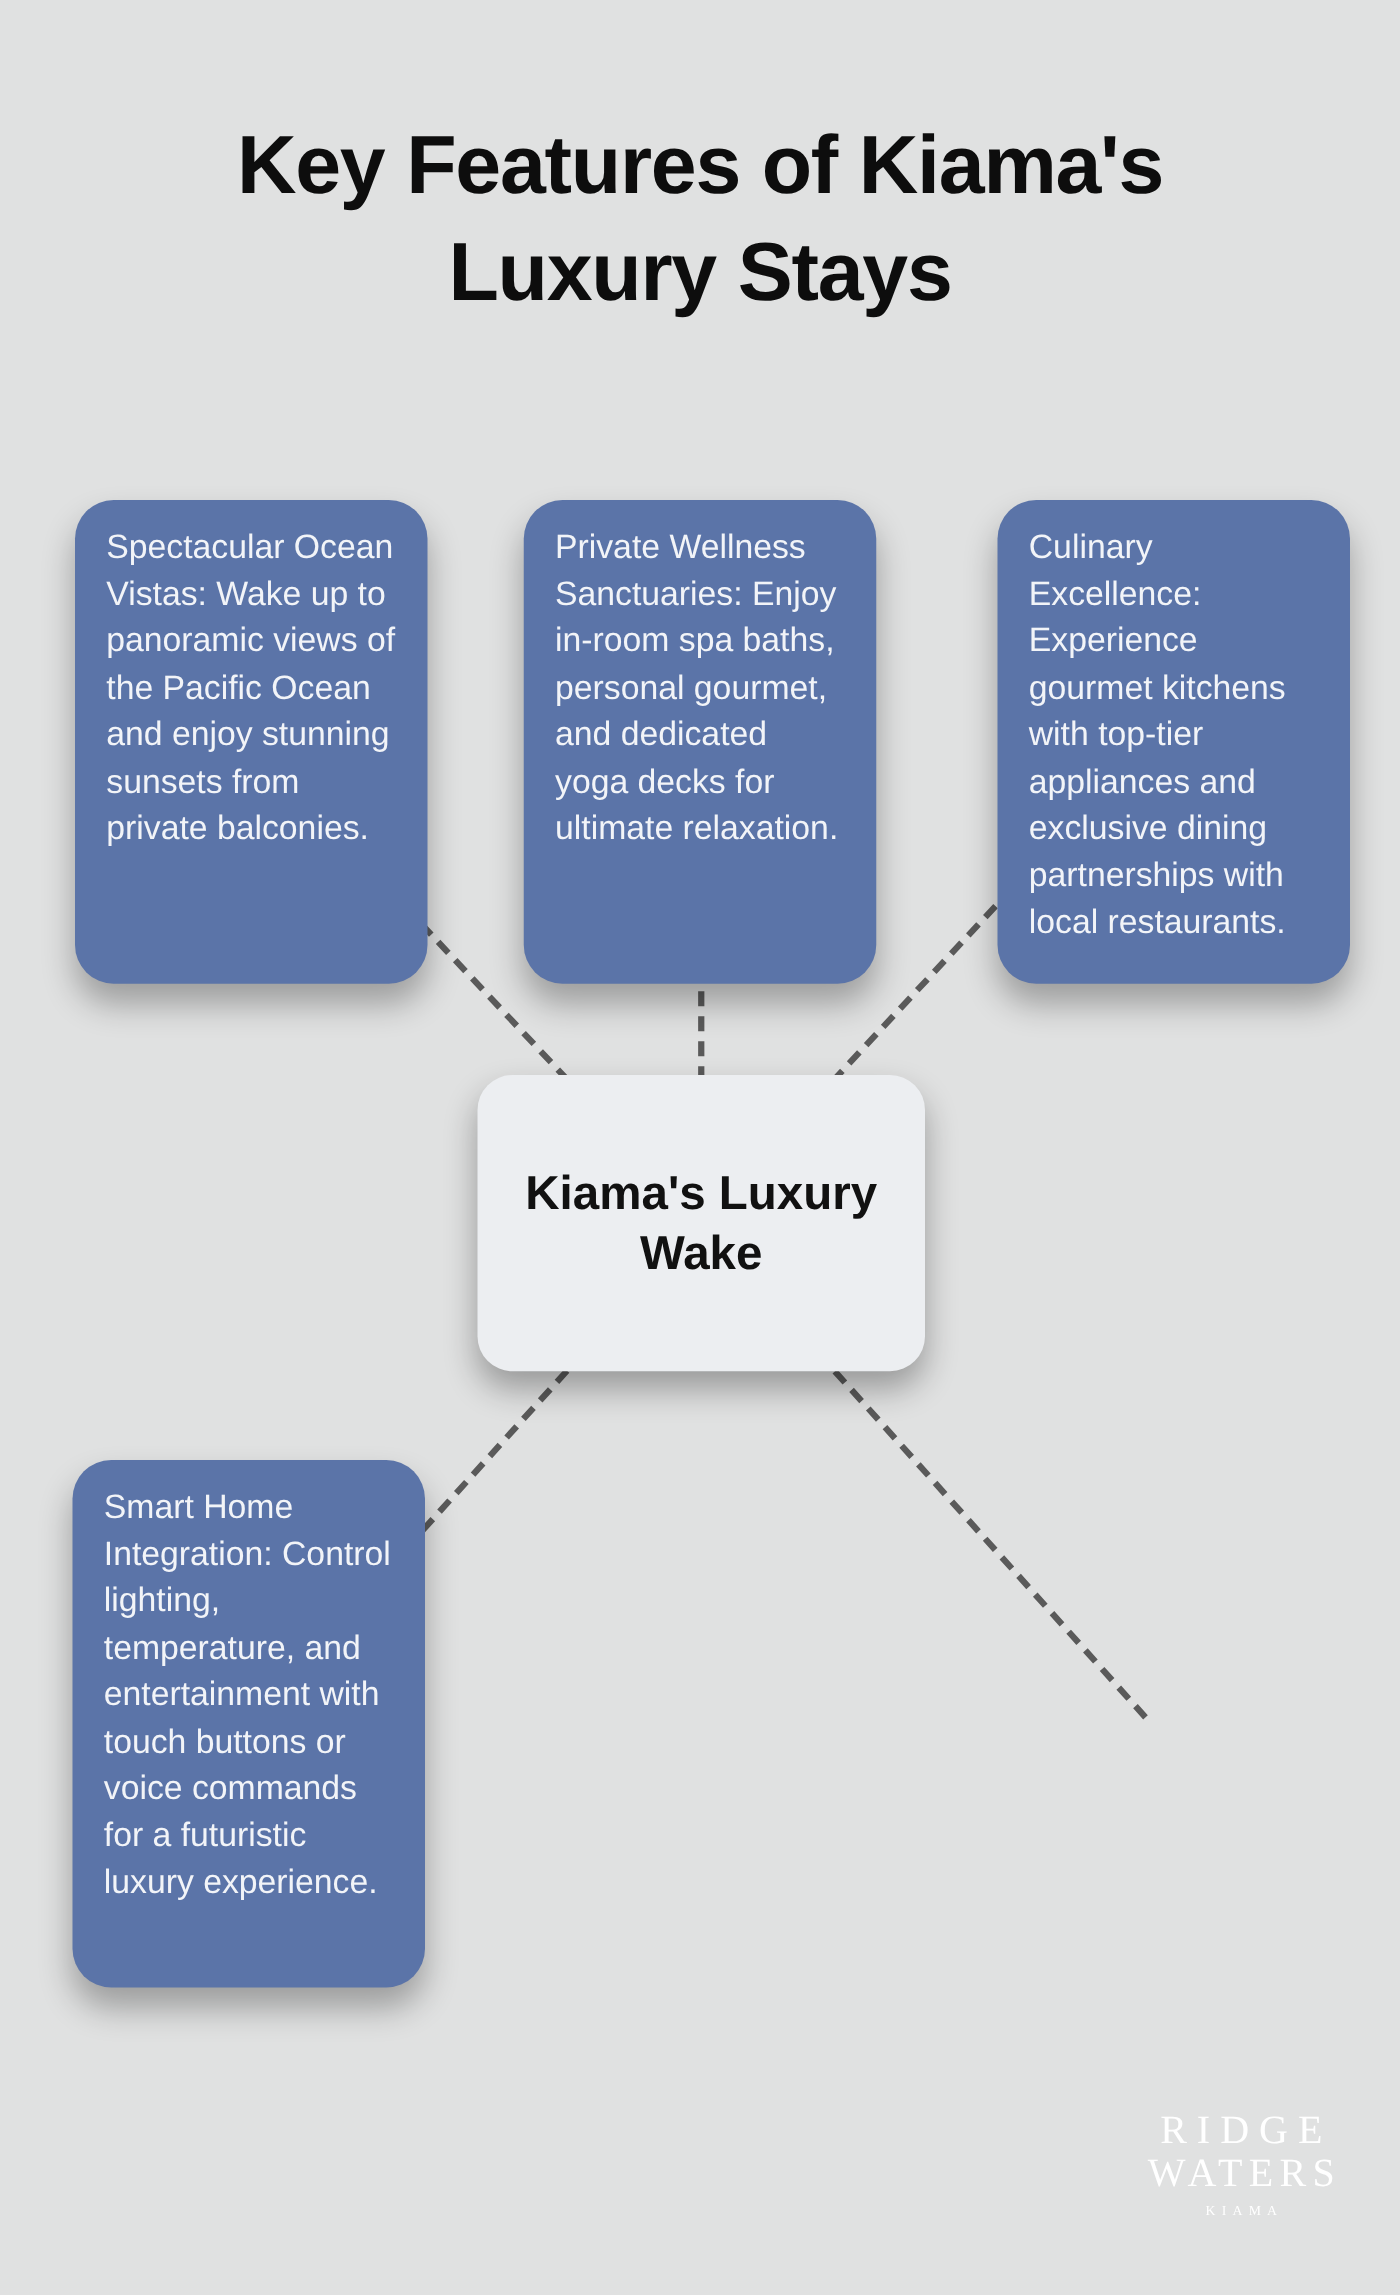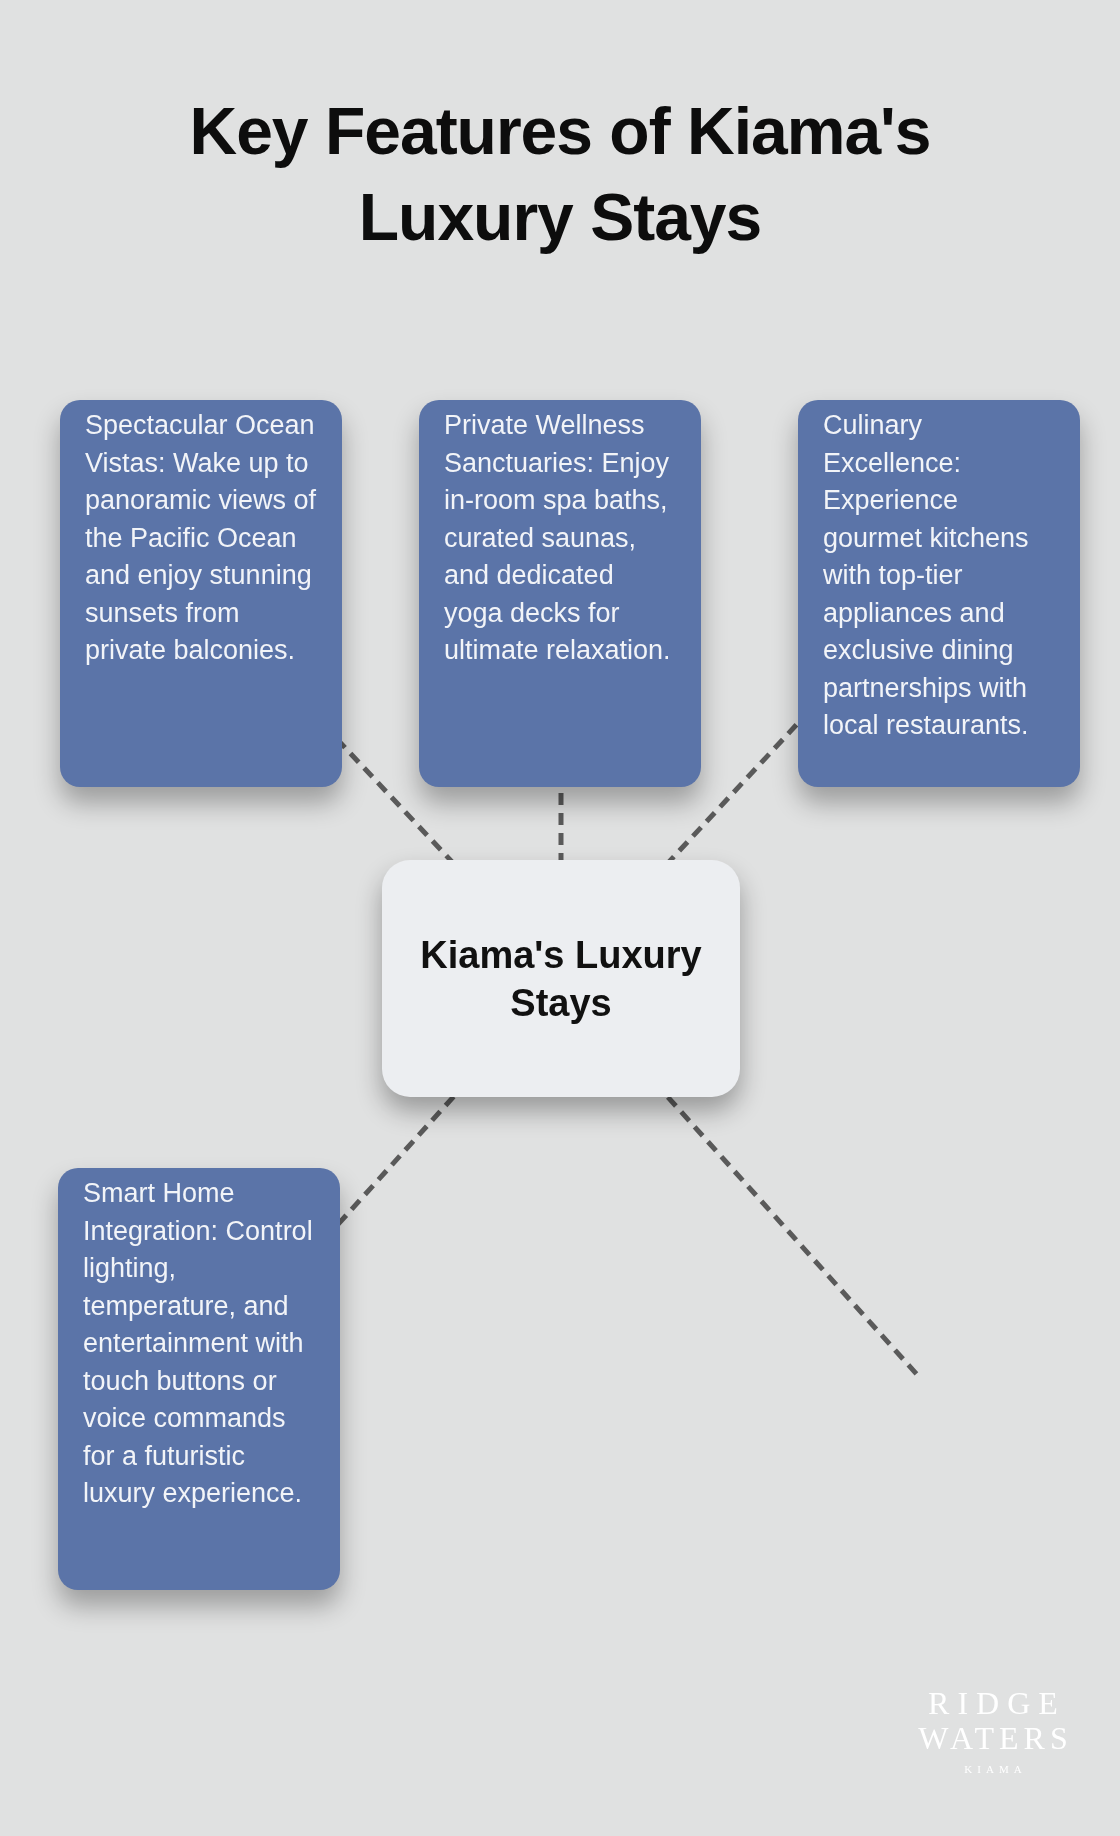--- a/index.html
+++ b/index.html
@@ -42,23 +42,23 @@
   }
   .connector-layer line{
     stroke:var(--connector);
     stroke-width:5;
     stroke-dasharray:12 8;
   }
   .feature-box{
     position:absolute;
     width:282px;
     background:var(--feature-box);
-    border-radius:20px;
+    border-radius:31px;
     box-shadow:0 16px 26px rgba(0,0,0,0.30);
-    padding:7px 25px;
+    padding:19px 25px;
     color:var(--feature-text);
     font-size:27px;
     line-height:37.5px;
   }
   .feature-box.top{top:400px;height:387px;}
   .feature-box.bottom{top:1168px;height:422px;}
   .pos-c1{left:60px;}
   .pos-c2{left:419px;}
   .pos-c3{left:778px;margin-left:20px;}
   .pos-b1{left:58px;}
@@ -108,29 +108,29 @@
     <line x1="919" y1="593" x2="561" y2="978"></line>
     <line x1="561" y1="978" x2="198" y2="1379"></line>
     <line x1="561" y1="978" x2="921" y2="1379"></line>
   </svg>
 
   <div class="feature-box top pos-c1">
     <span>Spectacular Ocean Vistas: Wake up to panoramic views of the Pacific Ocean and enjoy stunning sunsets from private balconies.</span>
   </div>
 
   <div class="feature-box top pos-c2">
-    <span>Private Wellness Sanctuaries: Enjoy in-room spa baths, curated saunas, and dedicated yoga decks for ultimate relaxation.</span>
+    <span>Private Wellness Sanctuaries: Enjoy in-room spa baths, personal gourmet, and dedicated yoga decks for ultimate relaxation.</span>
   </div>
 
   <div class="feature-box top pos-c3">
     <span>Culinary Excellence: Experience gourmet kitchens with top-tier appliances and exclusive dining partnerships with local restaurants.</span>
   </div>
 
   <div class="center-node">
-    <span>Kiama's Luxury Stays</span>
+    <span>Kiama's Luxury Wake</span>
   </div>
 
   <div class="feature-box bottom pos-b1">
     <span>Smart Home Integration: Control lighting, temperature, and entertainment with touch buttons or voice commands for a futuristic luxury experience.</span>
   </div>
 
 
   <div class="logo">
     <div class="logo-line1">RIDGE</div>
     <div class="logo-line2">WATERS</div>

